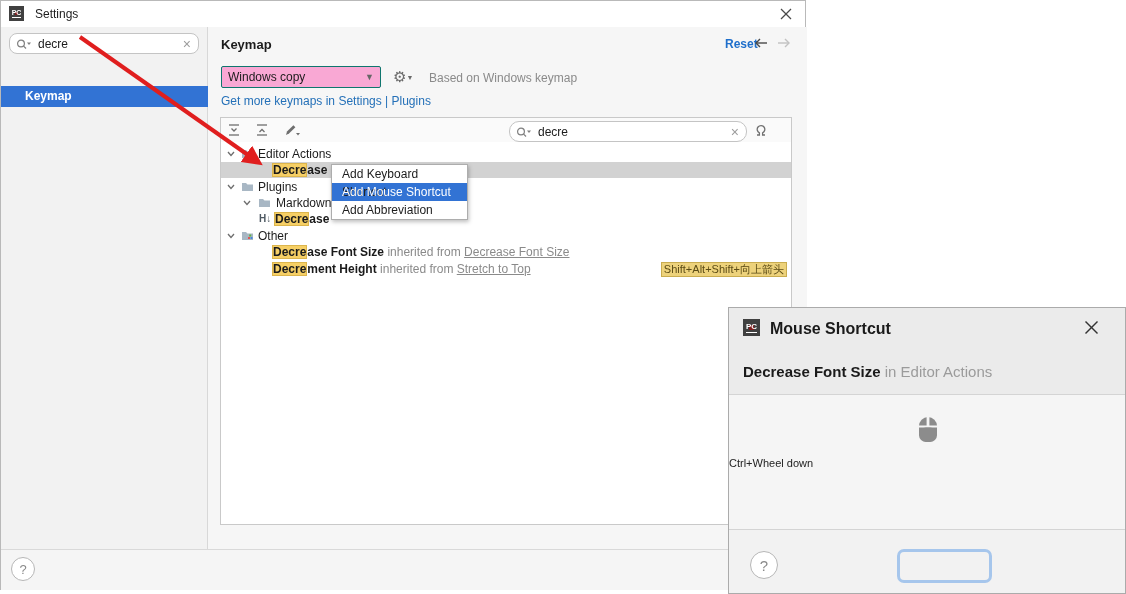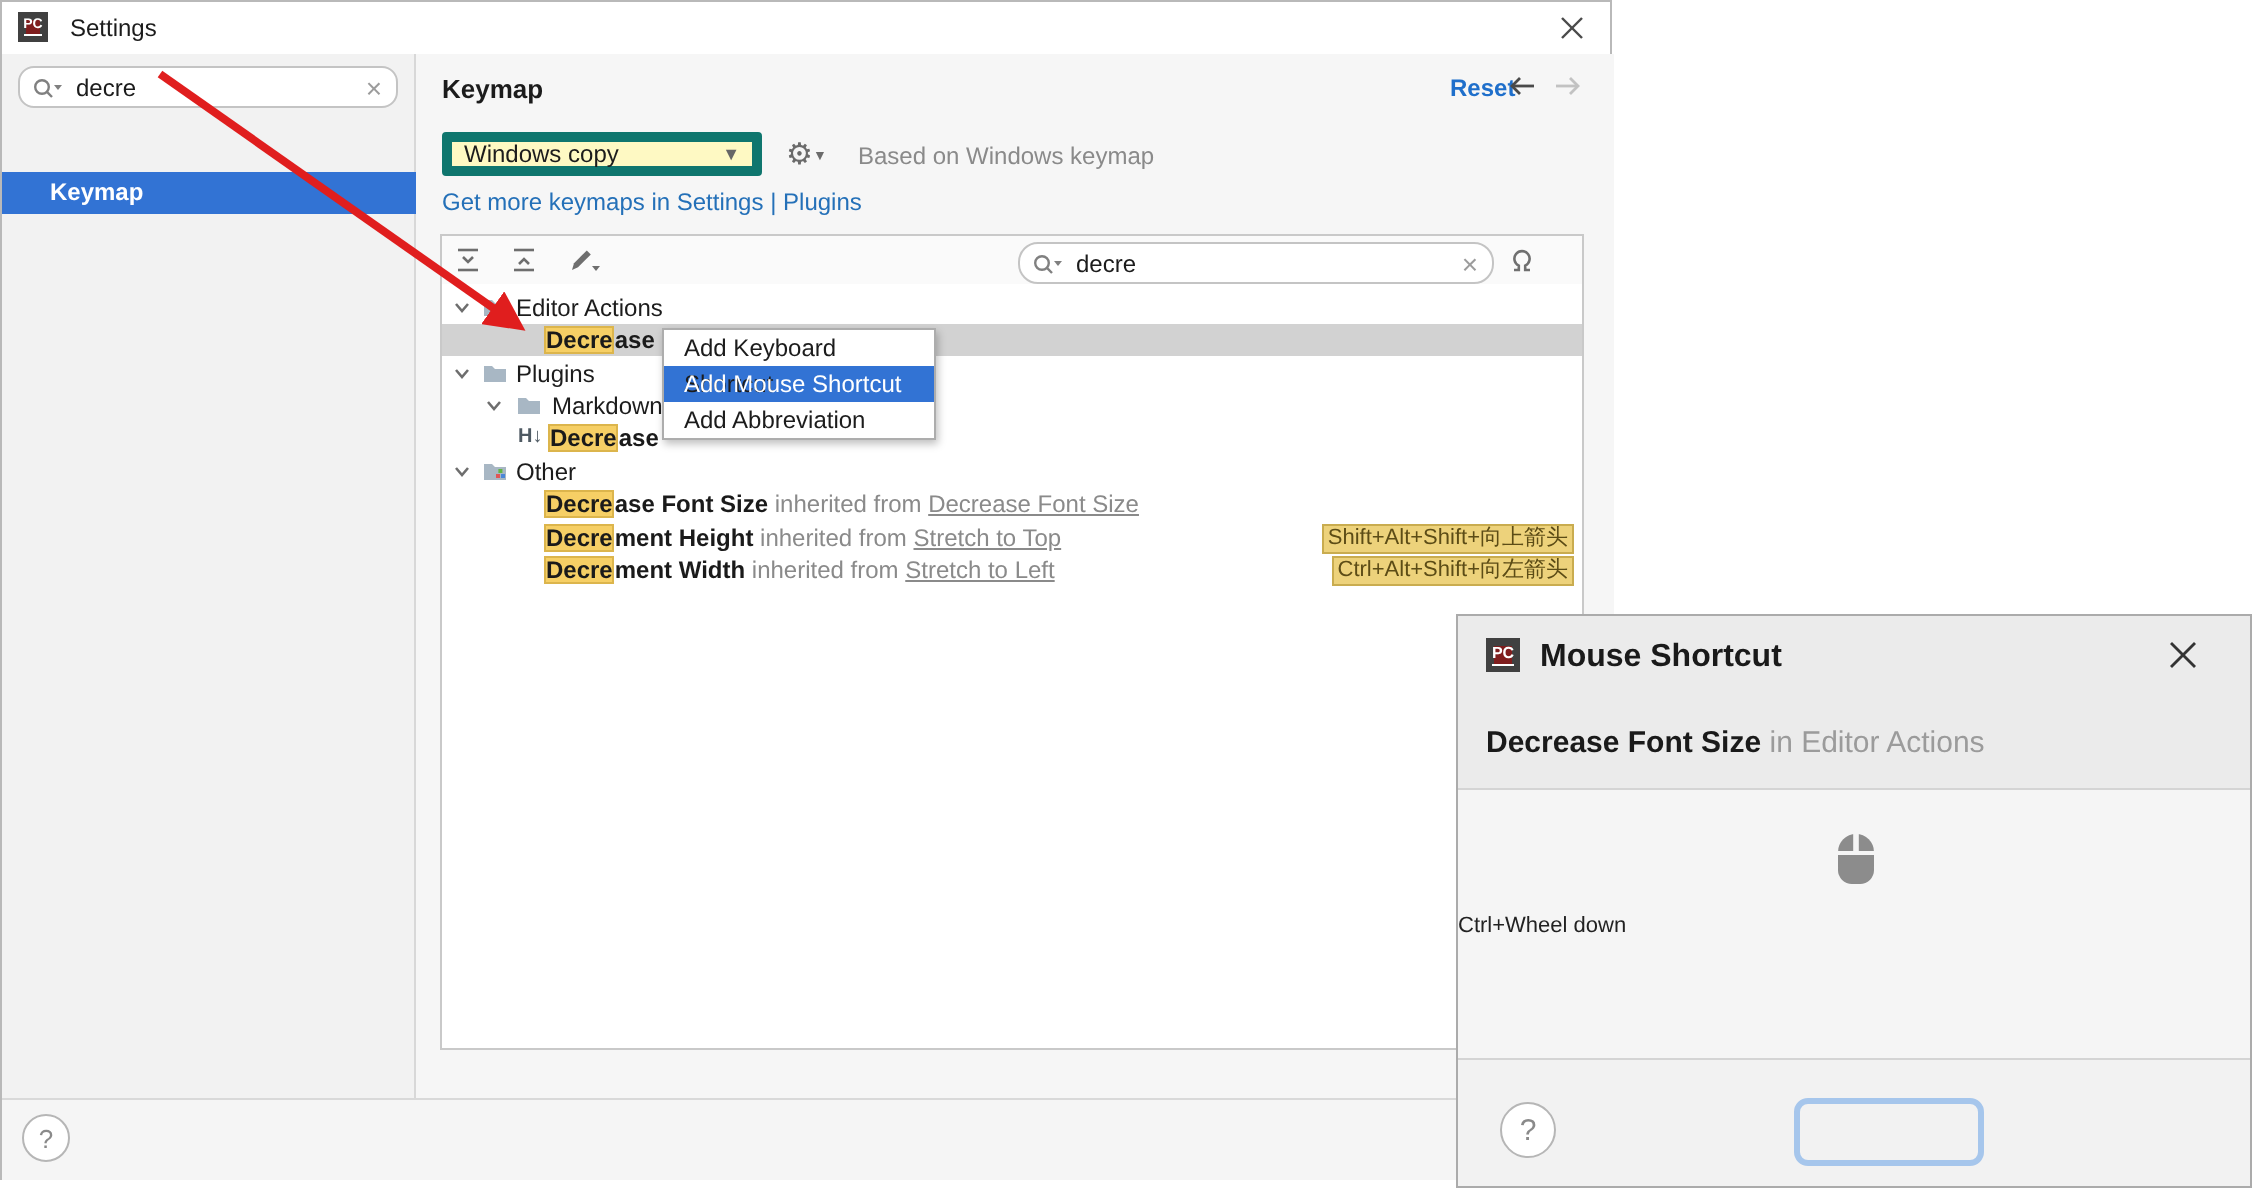--- a/index.html
+++ b/index.html
@@ -4,35 +4,35 @@
 <style>
   html,body{margin:0;padding:0;background:#fff;}
   body{width:1126px;height:594px;position:relative;overflow:hidden;
        font-family:"Liberation Sans",sans-serif;color:#1c1c1c;
        -webkit-font-smoothing:antialiased;}
   .abs{position:absolute;}
   
   #settings-win{left:0;top:0;width:806px;height:590px;border:1px solid #b9b9b9;
      box-sizing:border-box;background:#f6f6f6;}
   #titlebar{left:0;top:0;right:0;height:26px;background:#fff;border-bottom:1px solid #dcdcdc;}
-  .pc-badge{background:#7f1d1d;border:4px solid #404040;box-sizing:border-box;
+  .pc-badge{background:#7f1d1d;border:6px solid #404040;box-sizing:border-box;
      display:flex;align-items:center;justify-content:center;}
   .pc-badge span{color:#fff;font-weight:bold;border-bottom:1px solid #fff;padding-bottom:1px;line-height:1;}
   #sidebar{left:0;top:26px;width:207px;height:522px;background:#f2f2f2;border-right:1px solid #d8d8d8;box-sizing:border-box;}
   .searchbox{background:#fff;border:1px solid #c4c4c4;display:flex;align-items:center;box-sizing:border-box;}
   .searchbox input{border:none;outline:none;flex:1;font:12px "Liberation Sans",sans-serif;color:#1c1c1c;background:transparent;min-width:0;}
   .clear-x{color:#9c9c9c;font-size:14px;line-height:1;cursor:pointer;}
   .mag{display:flex;align-items:center;margin:0 4px 0 6px;}
   #sb-item{left:0;top:59px;width:207px;height:21px;background:#3273d4;color:#fff;
      font-size:12px;font-weight:bold;line-height:21px;padding-left:24px;box-sizing:border-box;}
   #main{left:207px;top:26px;width:599px;height:522px;background:#f6f6f6;}
   .h-title{font-size:13px;font-weight:bold;}
   .blue-link{color:#2470b8;font-size:12px;}
   .reset{color:#1f6fcb;font-weight:bold;font-size:12px;}
-  .combo{background:#fef9c3;border:5px solid #0f766e;border-radius:2px;box-sizing:border-box;
+  .combo{background:#f9a8d4;border:1px solid #0f766e;border-radius:2px;box-sizing:border-box;
      display:flex;align-items:center;font-size:12px;padding:0 6px;}
   .combo .arrow{margin-left:auto;color:#666;font-size:9px;}
   .muted{color:#8a8a8a;font-size:12px;text-align:right;}
   #tree-panel{left:219px;top:116px;width:572px;height:408px;background:#fff;
      border:1px solid #c9c9c9;box-sizing:border-box;}
   #tree-toolbar{left:0;top:0;right:0;height:24px;border-bottom:1px solid #d5d5d5;background:#fafafa;}
   .tb-ic{display:inline-flex;align-items:flex-end;margin:5px 4px 0 6px;cursor:pointer;}
   #tree-search{left:288px;top:3px;width:238px;height:21px;border-radius:10px;}
   #tree-body{left:0;top:24px;right:0;bottom:0;background:#fff;overflow:hidden;}
   .trow{position:absolute;left:0;right:0;height:16px;line-height:16px;font-size:12px;white-space:nowrap;}
@@ -245,24 +245,20 @@
 
       <div class="trow" style="top:102px;">
         <span class="abs" style="left:51px;"><span class="match">Decre</span><span class="tname">ase Font Size</span><span class="inh"> inherited from </span><span class="inh-link">Decrease Font Size</span></span>
       </div>
 
       <div class="trow" style="top:119px;">
         <span class="abs" style="left:51px;"><span class="match">Decre</span><span class="tname">ment Height</span><span class="inh"> inherited from </span><span class="inh-link">Stretch to Top</span></span>
         <span class="kbadge">Shift+Alt+Shift+向上箭头</span>
       </div>
 
-      <div class="trow" style="top:135px;">
-        <span class="abs" style="left:51px;"><span class="match">Decre</span><span class="tname">ment Width</span><span class="inh"> inherited from </span><span class="inh-link">Stretch to Left</span></span>
-        <span class="kbadge">Ctrl+Alt+Shift+向左箭头</span>
-      </div>
     </div>
   </div>
 
   <div id="footer" class="abs">
     <div class="help-c abs" style="left:10px;top:7px;width:22px;height:22px;font-size:13px;">?</div>
     <div class="btn blue abs" style="left:601px;top:9px;width:51px;height:21px;">OK</div>
     <div class="btn white abs" style="left:663px;top:8px;width:59px;height:22px;">Cancel</div>
   </div>
 </div>
 

